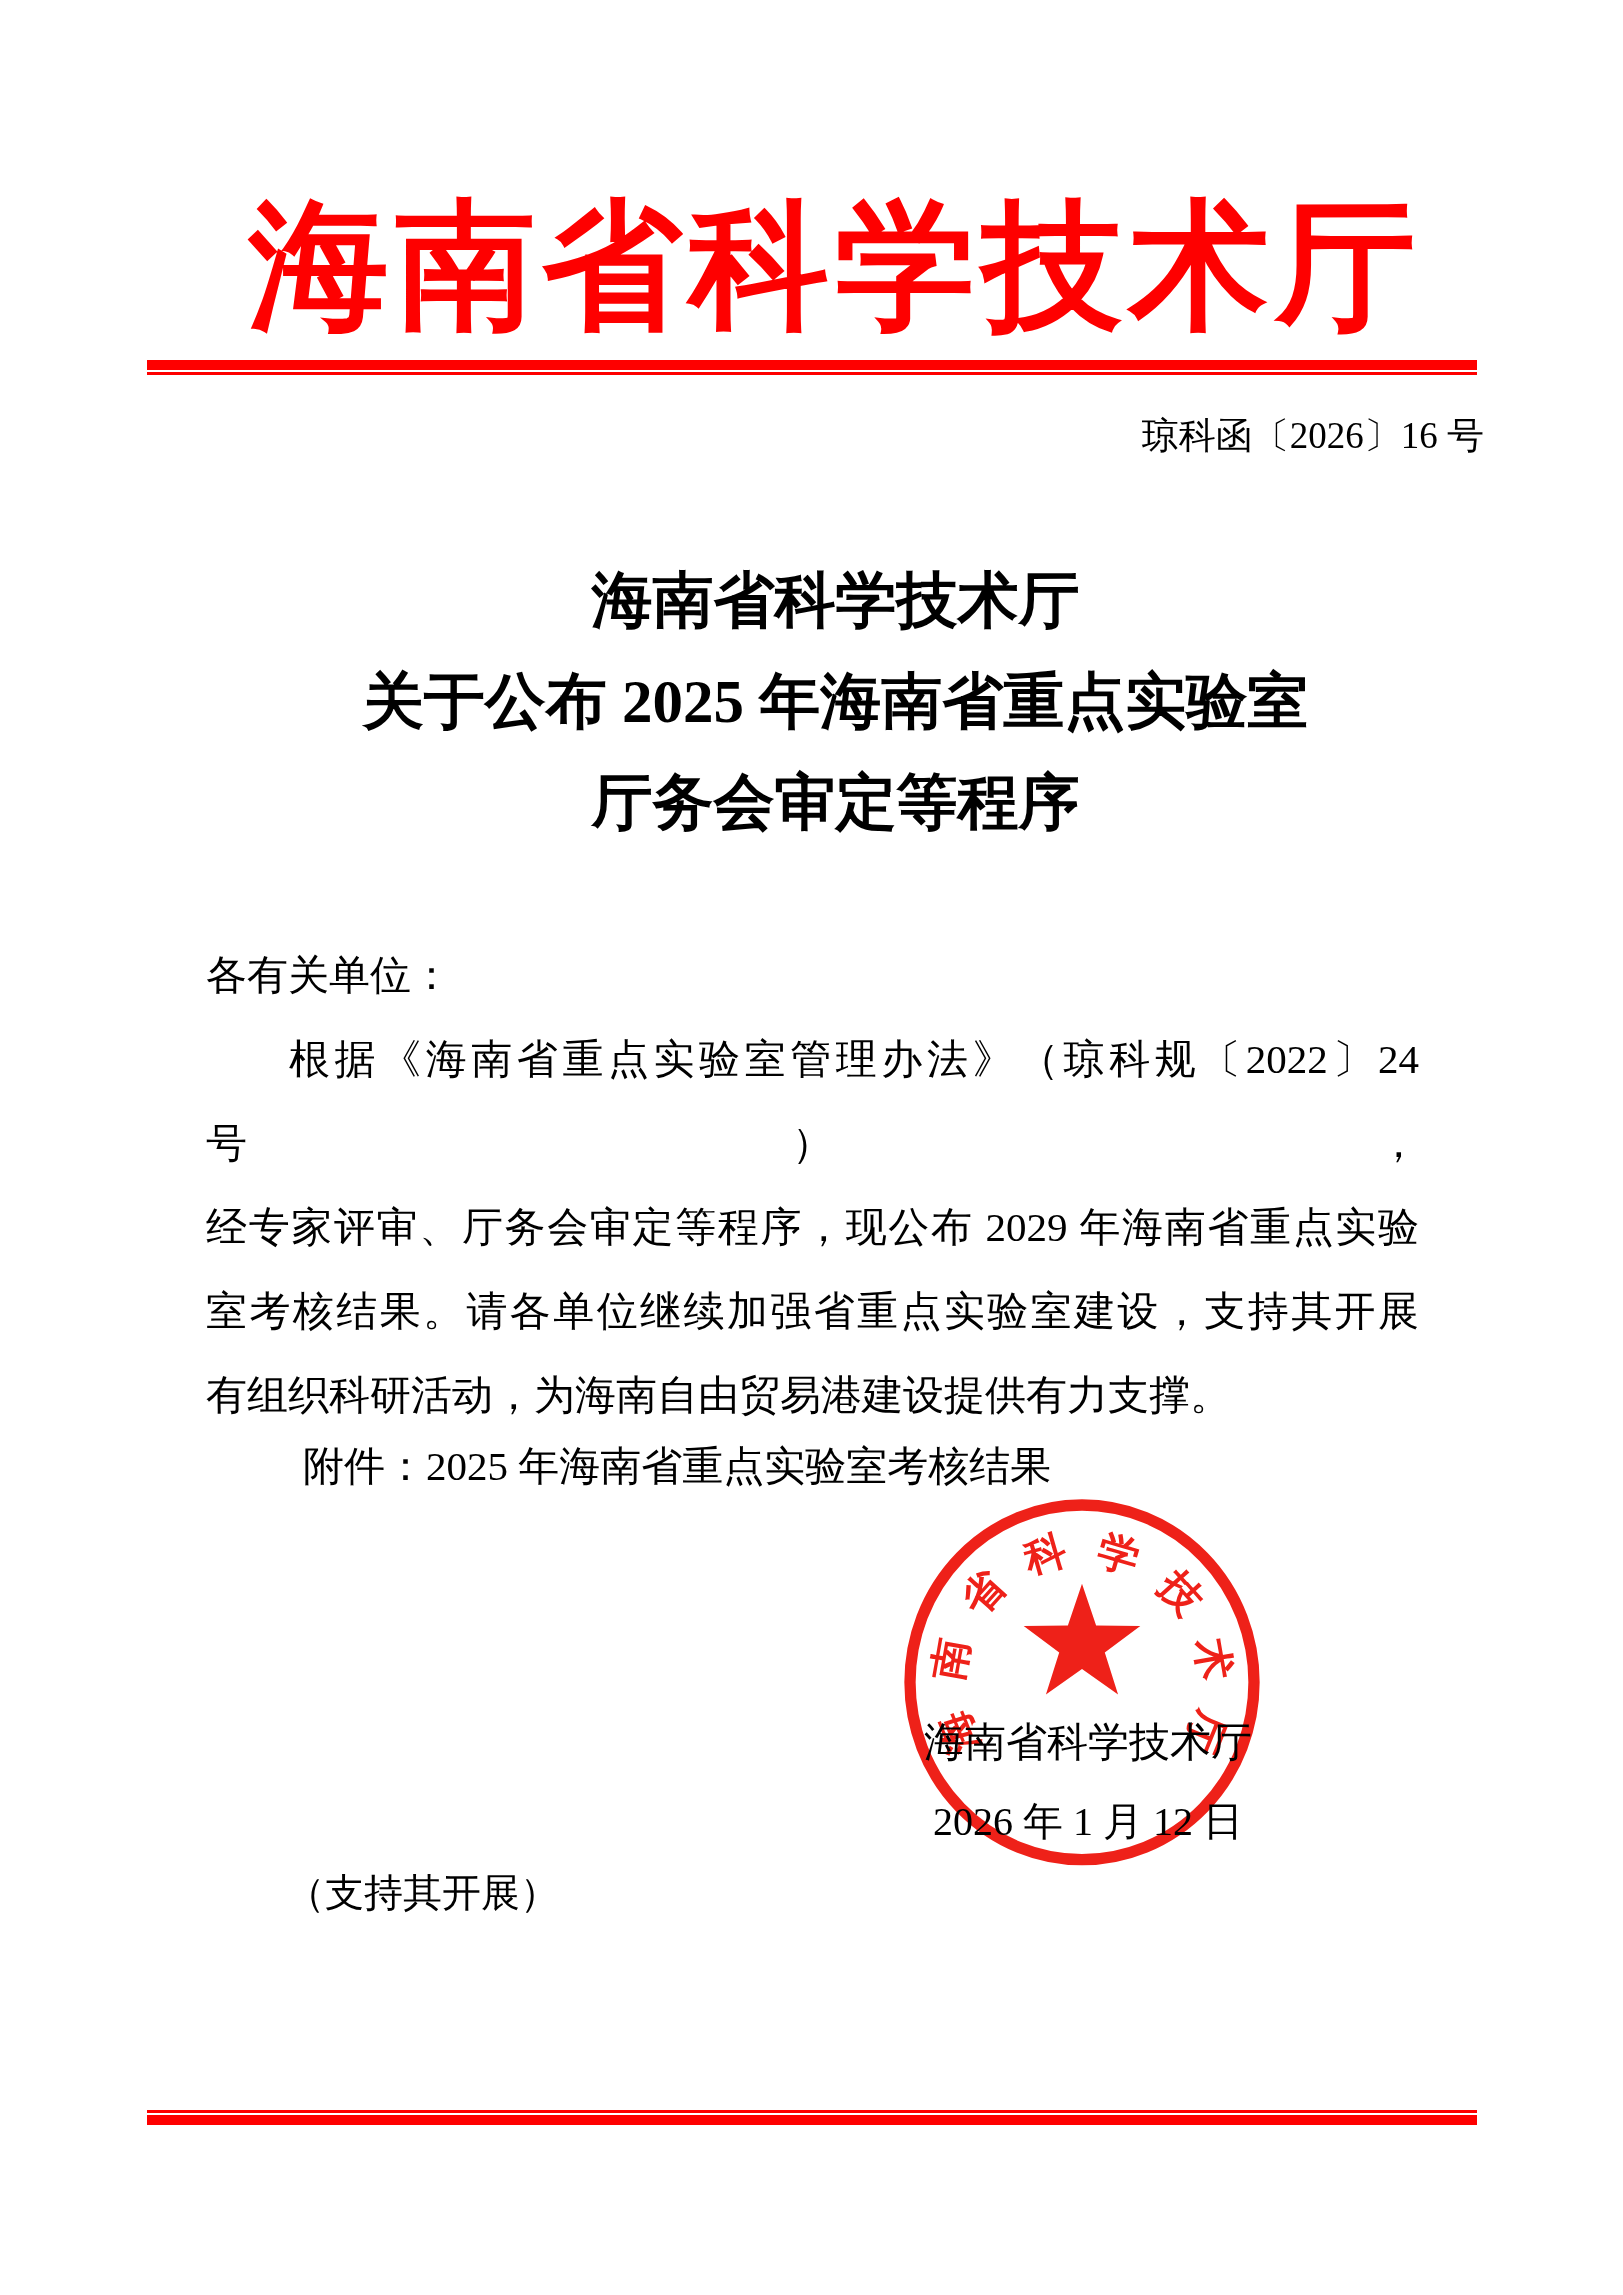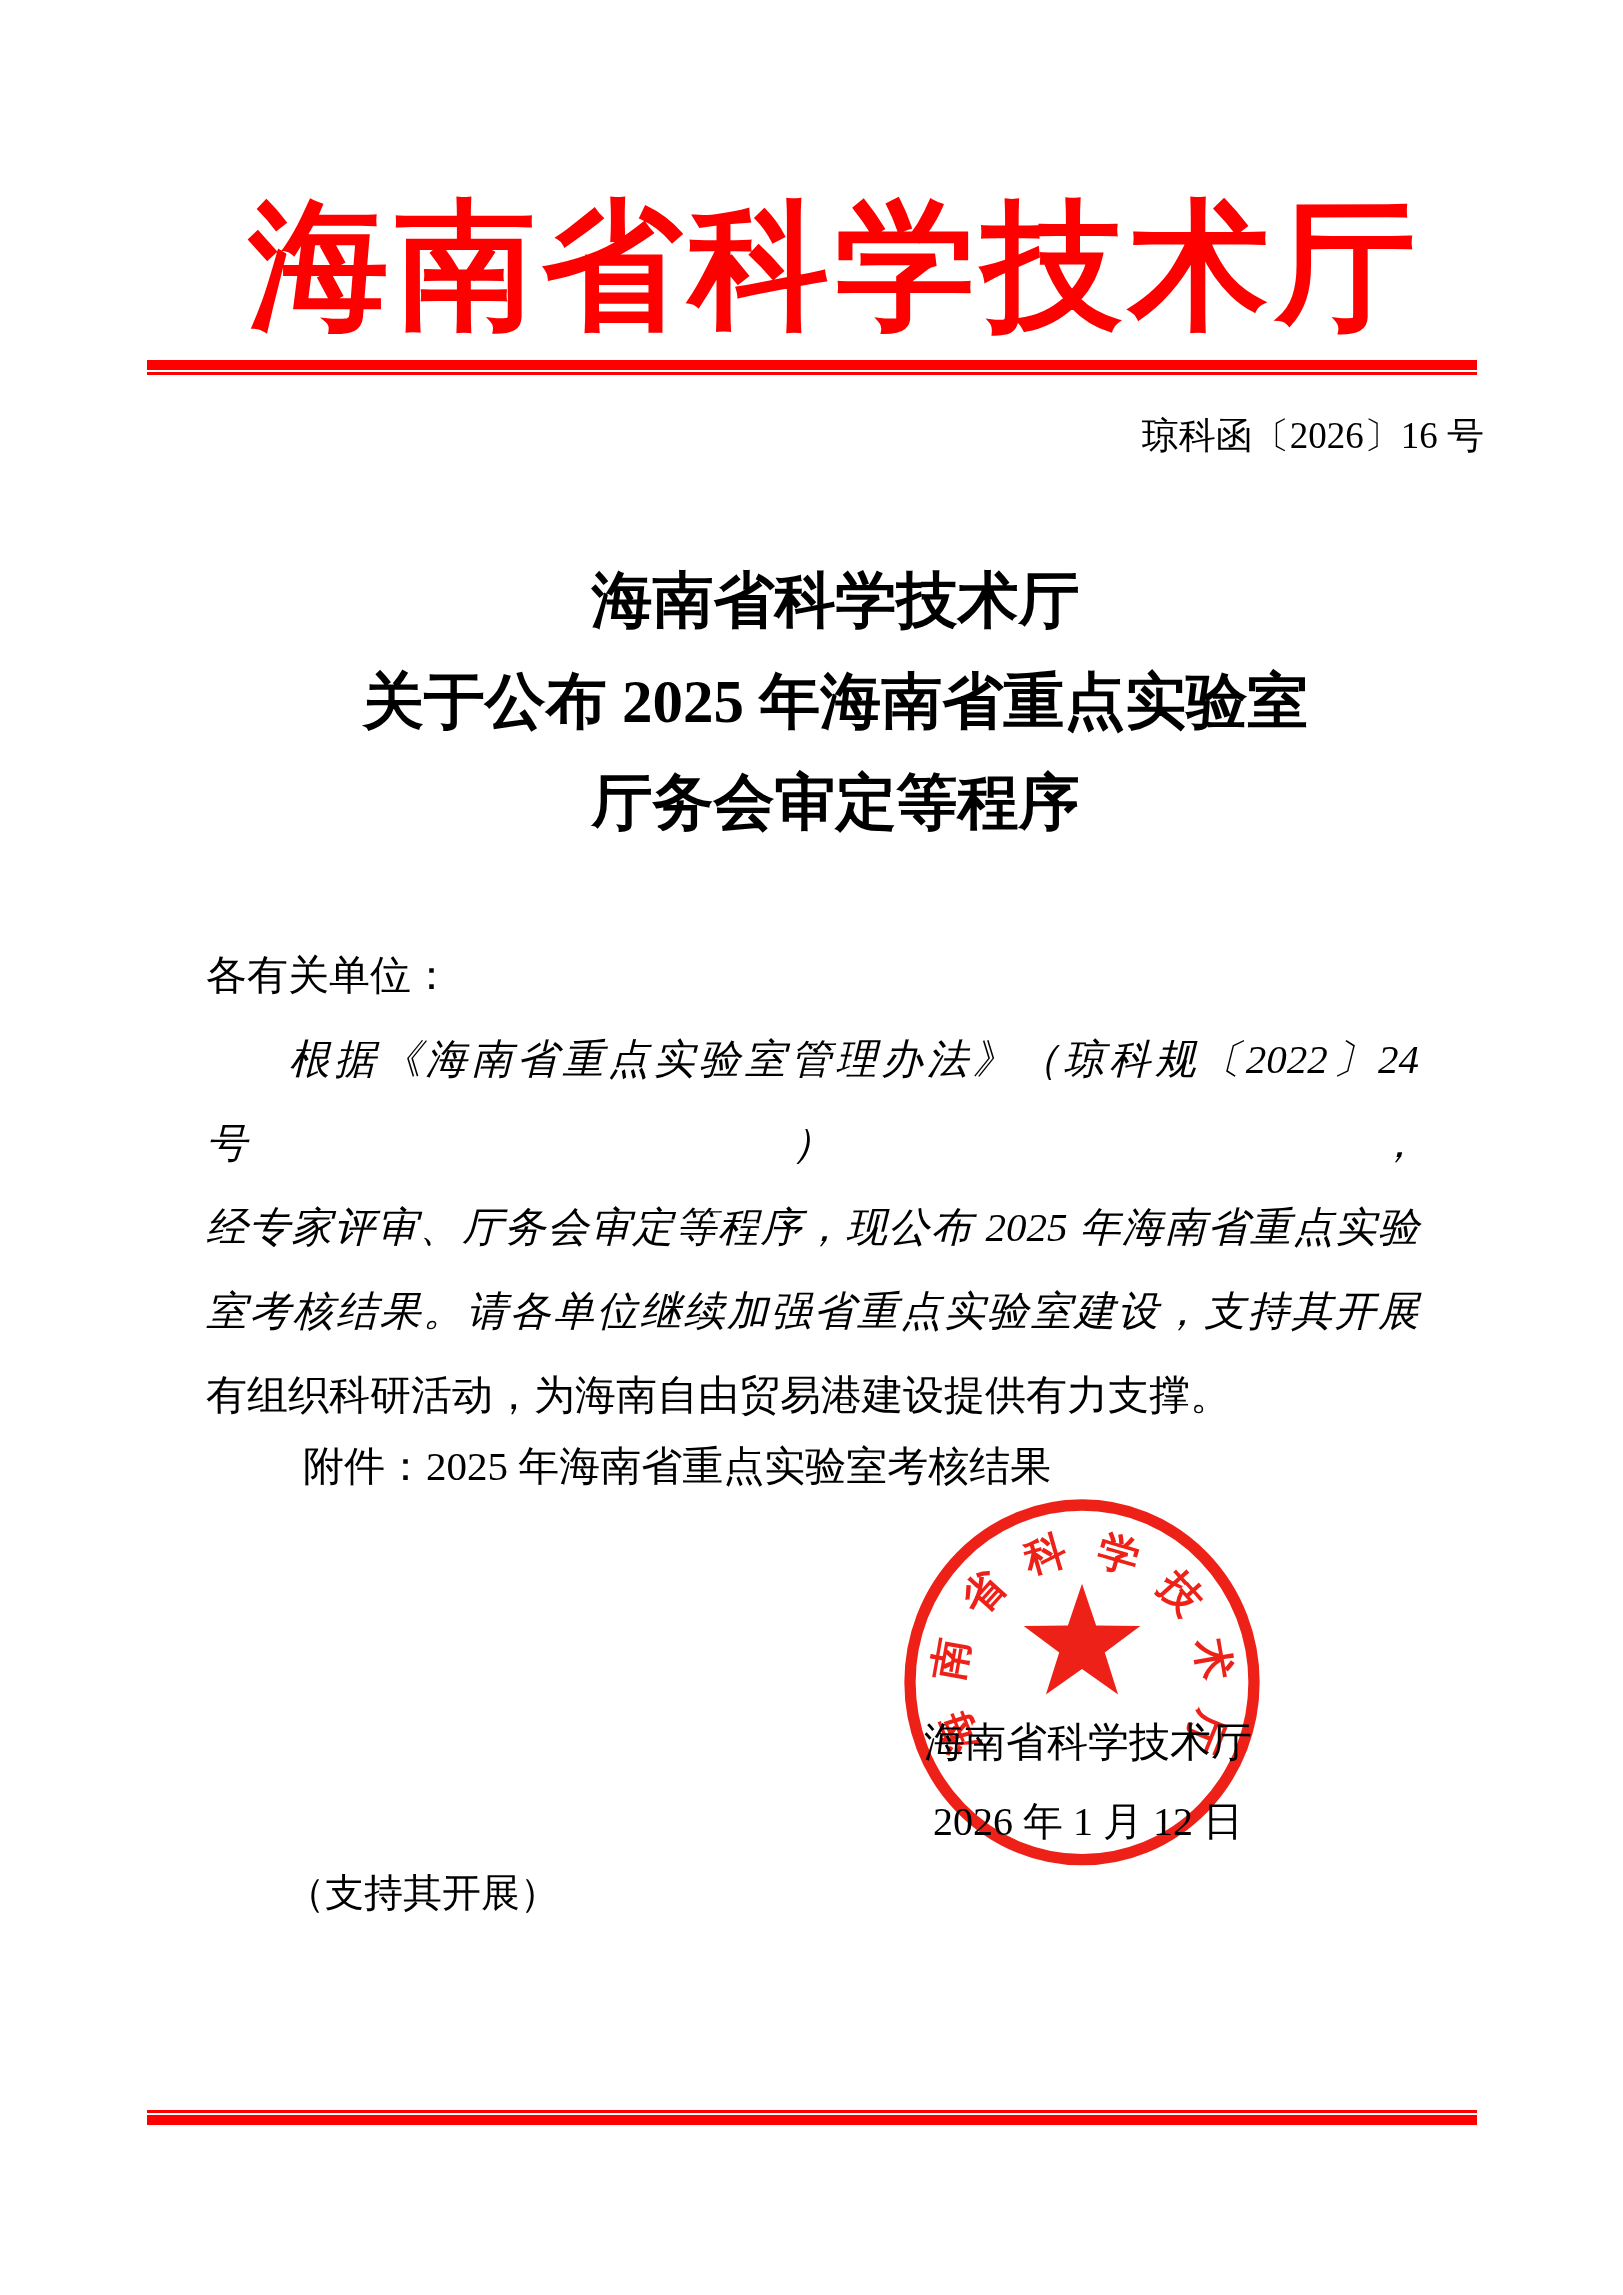--- a/index.html
+++ b/index.html
@@ -53,21 +53,20 @@
   
   .body-block{
     position:absolute;top:933px;left:206px;width:1213px;
     font-size:41px;line-height:84px;
   }
   .body-line{white-space:nowrap;}
   .body-line.justify{
     white-space:normal;
     text-align:justify;
     text-align-last:justify;
-    font-style:italic;
   }
   .body-line.indent{text-indent:83px;}
   .attachment-line{
     position:absolute;top:1424px;left:206px;width:1268px;
     font-size:41px;line-height:84px;
     text-indent:97px;
     white-space:nowrap;
   }
   
   .seal{
@@ -117,21 +116,21 @@
 
   <div class="title-block">
     <div class="title-line">海南省科学技术厅</div>
     <div class="title-line">关于公布 2025 年海南省重点实验室</div>
     <div class="title-line">厅务会审定等程序</div>
   </div>
 
   <div class="body-block">
     <div class="body-line">各有关单位：</div>
     <div class="body-line justify indent">根据《海南省重点实验室管理办法》（琼科规〔2022〕24 号），</div>
-    <div class="body-line justify">经专家评审、厅务会审定等程序，现公布 2025 年海南省重点实验</div>
+    <div class="body-line justify">经专家评审、厅务会审定等程序，现公布 2029 年海南省重点实验</div>
     <div class="body-line justify">室考核结果。请各单位继续加强省重点实验室建设，支持其开展</div>
     <div class="body-line">有组织科研活动，为海南自由贸易港建设提供有力支撑。</div>
   </div>
 
   <div class="attachment-line">附件：2025 年海南省重点实验室考核结果</div>
 
   <svg class="seal" viewBox="0 0 600 620" xmlns="http://www.w3.org/2000/svg">
     <ellipse cx="300" cy="306" rx="258" ry="266" fill="none" stroke="var(--seal-red,#ee1910)" stroke-width="17"></ellipse>
     <polygon fill="var(--seal-red,#ee1910)" points="300,158 321.2,220.9 387.5,221.6 334.2,261.1 354.1,324.4 300,286 245.9,324.4 265.8,261.1 212.5,221.6 278.8,220.9"></polygon>
     <g fill="var(--seal-red,#ee1910)" font-size="62" text-anchor="middle" dominant-baseline="central">

